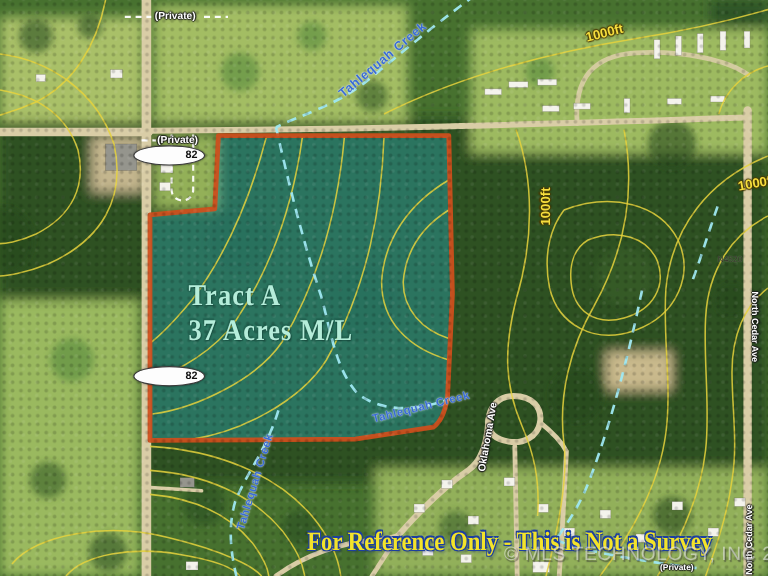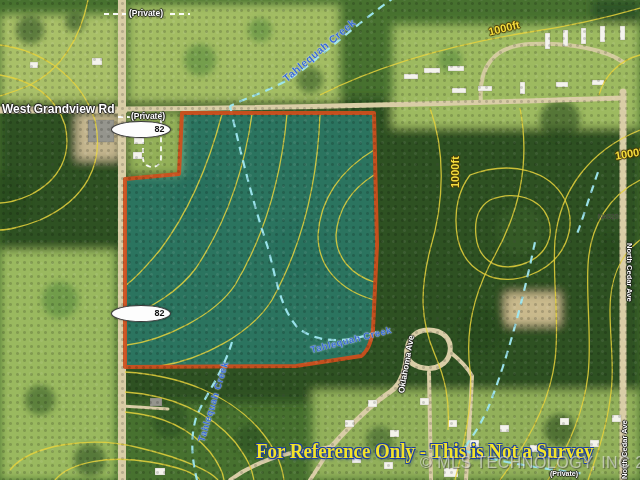--- a/index.html
+++ b/index.html
@@ -224,36 +224,39 @@
       <path class="drive" d="M170,14 L190,14"></path>
       <path class="drive" d="M143,112 L143,158 C143,170 161,170 161,158 L161,112"></path>
       <path class="drive" d="M118,117 L130,117"></path>
     </g>
 
     <path class="boundary" d="M182,113 L374,113 L377,245 L373,330 Q370,350 361,356 L296,366 L125,367 L125,179 L179,174 Z"></path>
   </svg>
 
   <div class="speckle"></div>
 
-  <div class="lbl rlabel" style="left:2px;top:102px;">West Grandview Rd</div>
   <div class="lbl rlabel rsmall" style="left:129px;top:8px;">(Private)</div>
   <div class="lbl rlabel rsmall" style="left:131px;top:111px;">(Private)</div>
   <div class="lbl rlabel rtiny" style="left:550px;top:470px;">(Private)</div>
   <div class="shield" style="left:111px;top:121px;"><span>82</span></div>
   <div class="shield" style="left:111px;top:305px;"><span>82</span></div>
   <div class="lbl rlabel rsmall vert" style="left:396px;top:392px;transform:rotate(-80deg);">Oklahoma Ave</div>
   <div class="lbl rlabel vert" style="left:634px;top:243px;font-size:7.5px;transform:rotate(90deg);">North Cedar Ave</div>
   <div class="lbl rlabel" style="left:629px;top:470px;font-size:7.5px;transform:rotate(-90deg);transform-origin:left bottom;">North Cedar Ave</div>
   <div class="lbl n4520" style="left:598px;top:213px;">N4520</div>
 
   <div class="lbl clabel" style="left:288px;top:72px;transform:rotate(-40deg);font-size:10.5px;">Tahlequah Creek</div>
   <div class="lbl clabel" style="left:312px;top:344px;transform:rotate(-14deg);">Tahlequah Creek</div>
   <div class="lbl clabel" style="left:206px;top:432px;transform:rotate(-73deg);">Tahlequah Creek</div>
 
   <div class="lbl klabel" style="left:487px;top:26px;transform:rotate(-14deg);">1000ft</div>
   <div class="lbl klabel" style="left:449px;top:188px;transform:rotate(-90deg);transform-origin:left top;">1000ft</div>
   <div class="lbl klabel" style="left:614px;top:150px;transform:rotate(-10deg);">1000ft</div>
 
+  <div class="lbl" style="left:157px;top:232px;">
+    <div class="tract-text">Tract A</div>
+    <div class="tract-text">37 Acres M/L</div>
+  </div>
 
   <div class="lbl disclaimer" style="left:256px;top:438px;">For Reference Only - This is Not a Survey</div>
   <div class="lbl watermark" style="left:420px;top:454px;">© MLS TECHNOLOGY, INC 2021</div>
 
 </div>
 
 </body></html>

